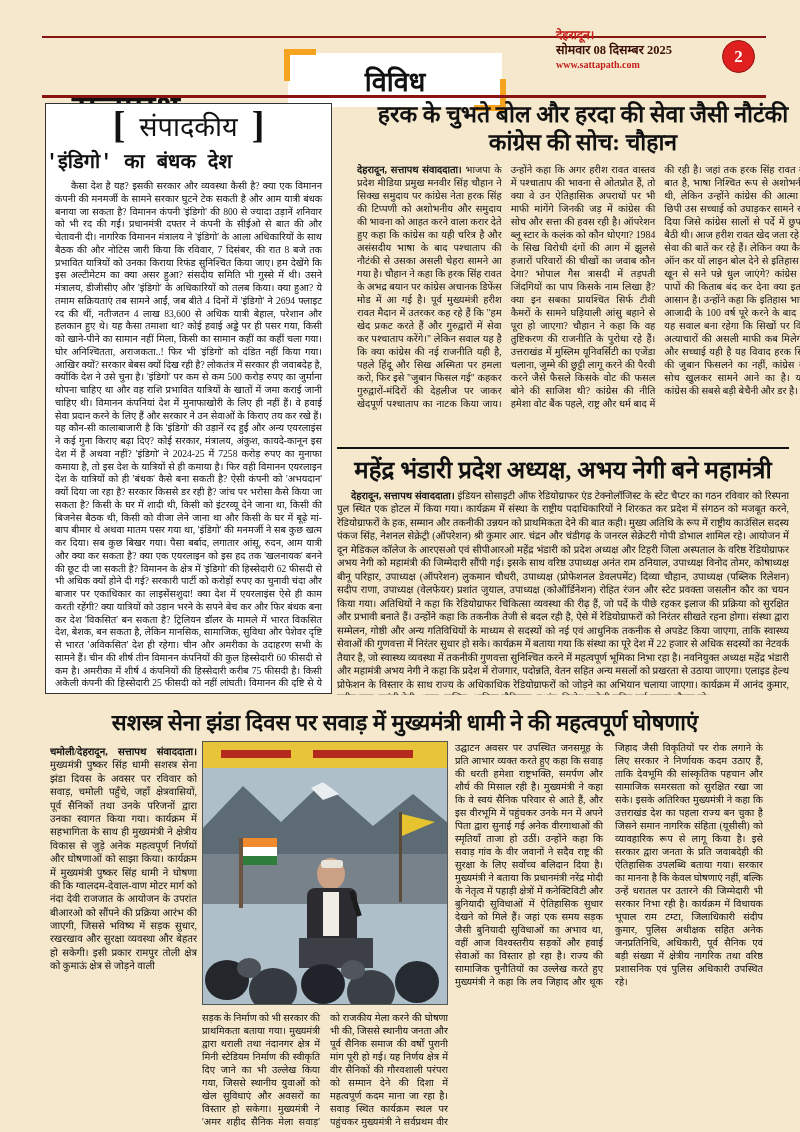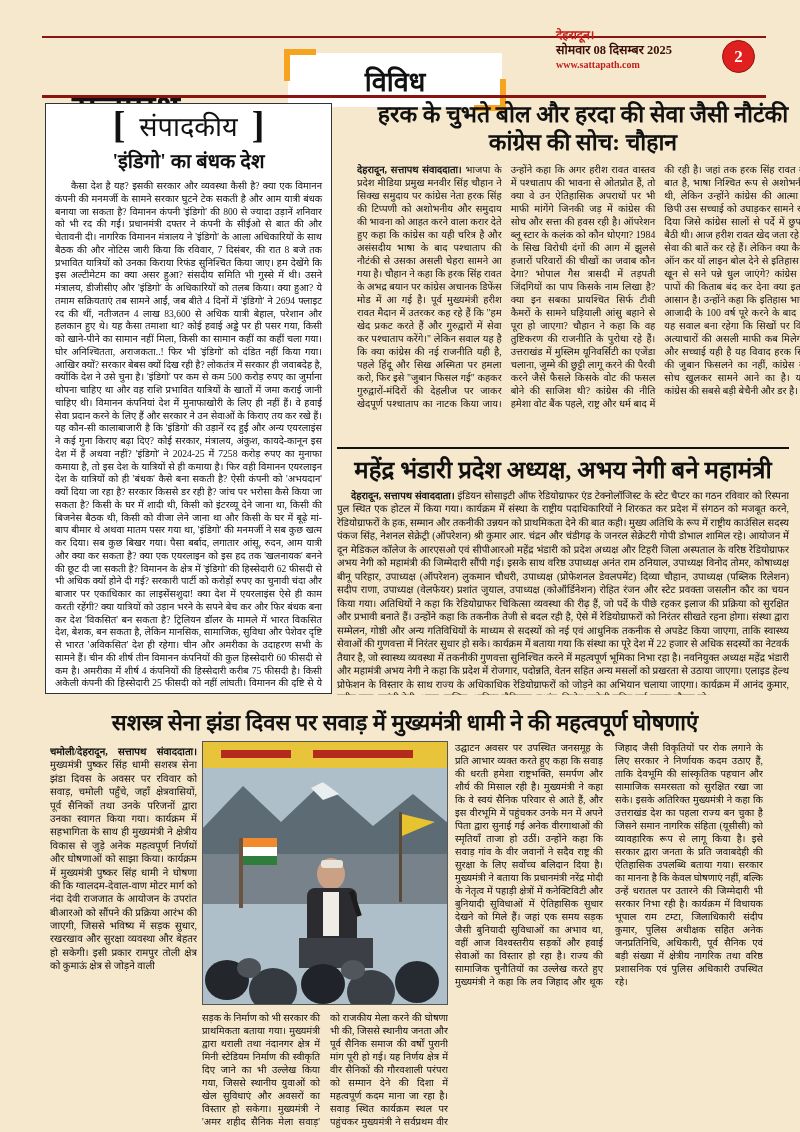--- a/index.html
+++ b/index.html
@@ -27,21 +27,21 @@
   #website{color:#c3201c;font-size:10px;font-weight:bold;}
   #page-badge{left:722px;top:40px;width:31px;height:31px;border-radius:50%;
     background:#e0201f;color:#fff;font-size:17px;font-weight:bold;
     display:flex;align-items:center;justify-content:center;border:1px solid #8a1510;}
   
   #editorial{left:45px;top:103px;width:287px;height:591px;background:#fff;
     border:1.5px solid #333;box-sizing:border-box;overflow:hidden;}
   #ed-kicker{display:flex;align-items:center;justify-content:center;gap:14px;margin-top:2px;}
   #ed-kicker .br{font-size:38px;font-weight:bold;line-height:1;}
   #ed-kicker .kick{font-size:27px;font-weight:normal;}
-  #ed-headline{text-align:center;font-size:20px;font-weight:bold;margin:3px 0 4px;}
+  #ed-headline{text-align:left;font-size:20px;font-weight:bold;margin:3px 0 4px;font-family:Liberation Mono, monospace;}
   #ed-body{padding:2px 9px;font-size:9.6px;line-height:1.33;text-align:justify;
     text-indent:16px;height:505px;overflow:hidden;}
   
   #lead{left:337px;top:101px;width:452px;margin-left:20px;}
   #lead-headline{font-size:23px;font-weight:bold;text-align:center;line-height:1.22;}
   #lead-cols{margin-top:6px;height:281px;overflow:hidden;
     column-count:3;column-gap:9px;
     font-size:9.8px;line-height:1.33;text-align:justify;}
   .byline{font-weight:bold;}
   

